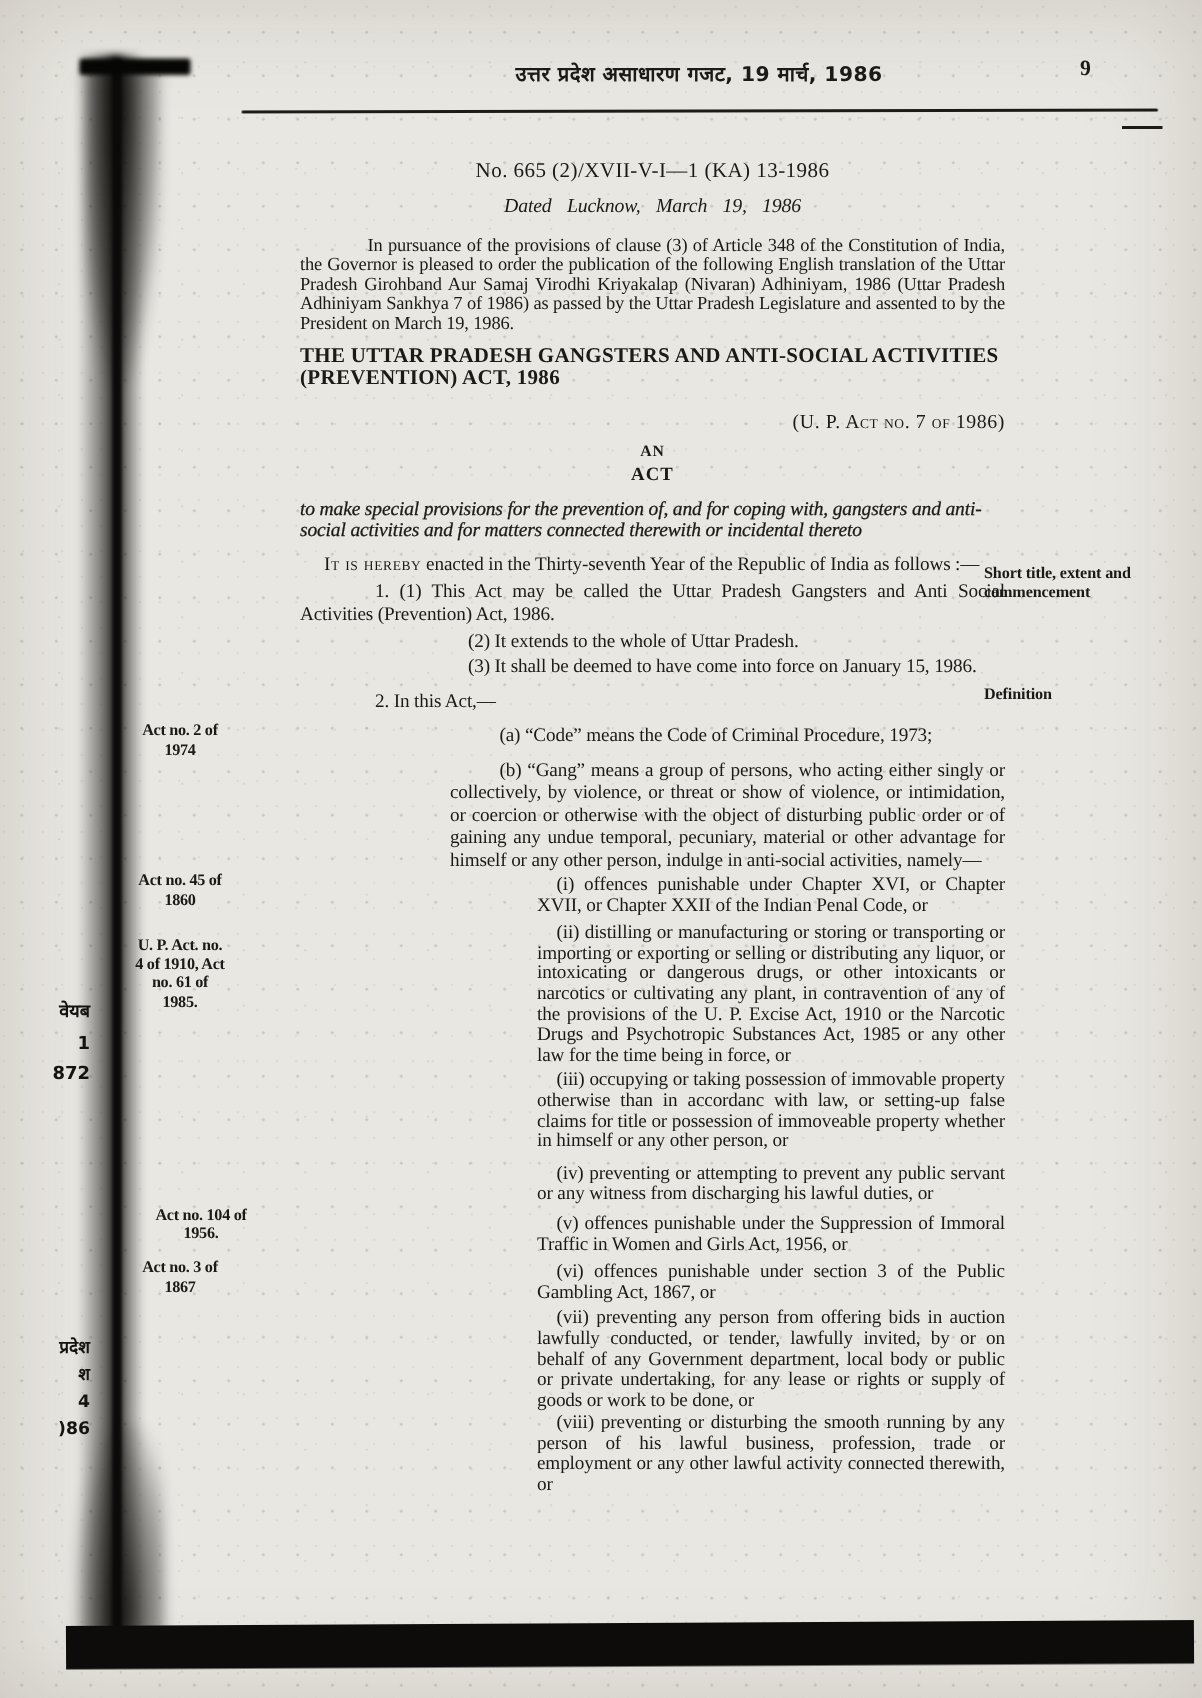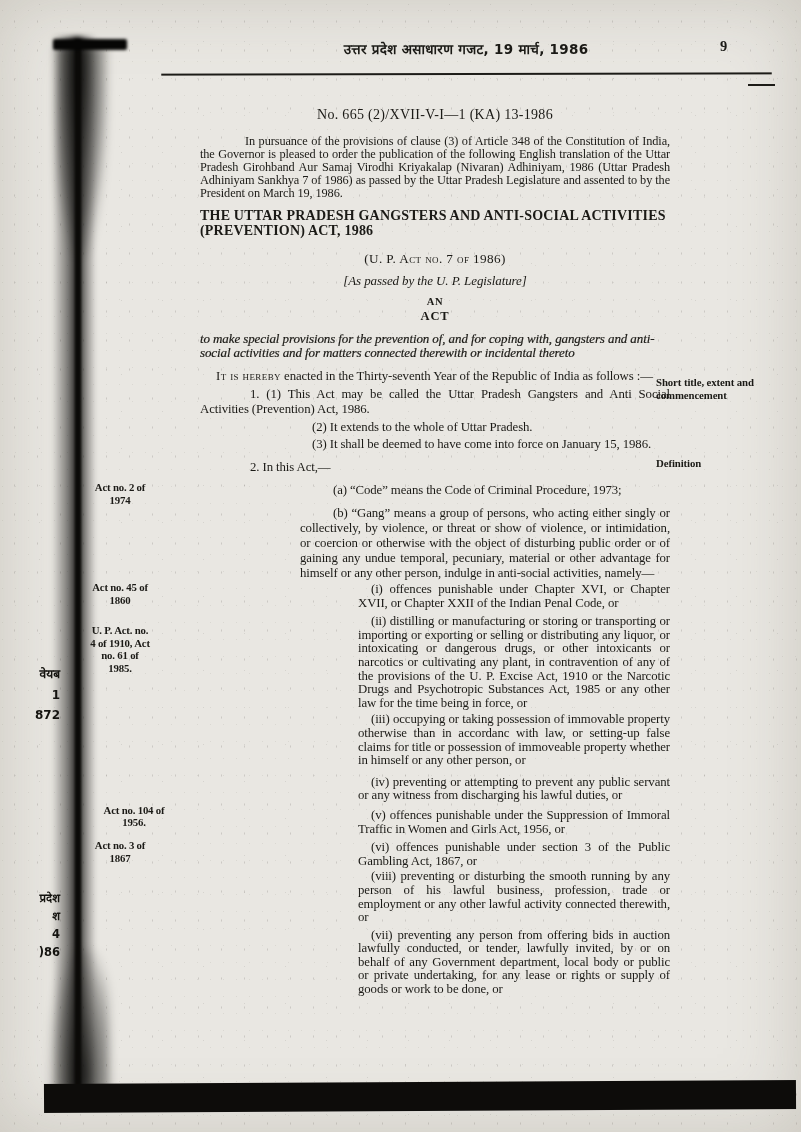--- a/index.html
+++ b/index.html
@@ -43,21 +43,21 @@
   .page-number    { position:absolute; left:720px; top:38px; font-size:14.5px; font-weight:bold; }
   
   .col { position:absolute; left:200px; top:84px; width:470px; font-size:12.8px;
          letter-spacing:-0.1px; }
   .no-line    { text-align:center; font-size:14px; letter-spacing:.3px;margin-top:23px; }
   .dated-line { text-align:center; font-style:italic; margin-top:6px; word-spacing:7px; font-size:13.2px; }
   .pursuance  { margin-top:12px; text-align:justify; text-indent:45px;
                 font-size:12.3px; line-height:12.9px; }
   .act-title  { text-align:left; font-weight:bold; margin-top:8px; font-size:14px;
                 line-height:15.5px; letter-spacing:.2px; }
-  .actno-line { text-align:center; margin-top:12px; font-variant:small-caps; font-size:13.2px; letter-spacing:.4px; }
+  .actno-line { text-align:right; margin-top:12px; font-variant:small-caps; font-size:13.2px; letter-spacing:.4px; }
   .passed-line{ text-align:center; font-style:italic; margin-top:6px; font-size:13px; }
   .an-label   { text-align:center; margin-top:7px; font-size:10.5px; font-weight:bold; letter-spacing:.6px; }
   .act-label  { text-align:center; margin-top:2px; font-size:12.5px; font-weight:bold; letter-spacing:.8px; }
   .preamble   { text-align:left; font-style:italic; margin-top:8px; font-size:13px;
                 line-height:14px; font-weight:normal; -webkit-text-stroke:.2px; }
   .enacting   { margin-top:8px; line-height:16px; text-indent:16px; text-align:justify; }
   .lead-caps  { font-variant:small-caps; letter-spacing:.4px; }
   p { margin:0; position:relative; text-align:justify; }
   .p-sec     { text-indent:50px; line-height:15.5px; margin-top:3px; }
   .p-sec2    { text-indent:50px; line-height:15.5px; margin-top:7px; }
@@ -103,29 +103,29 @@
     <div>4</div>
     <div>)86</div>
   </div>
 
   <div class="gazette-header">उत्तर प्रदेश असाधारण गजट, 19 मार्च, 1986</div>
   <div class="page-number">9</div>
 
   <div class="col">
 
     <div class="no-line">No. 665 (2)/XVII-V-I—1 (KA) 13-1986</div>
+    <div class="dated-line">Dated Lucknow, March 19, 1986</div>
     <p class="pursuance">In pursuance of the provisions of clause (3) of Article 348 of the Constitution of India, the Governor is pleased to order the  publication of the following English translation of the Uttar Pradesh Girohband Aur Samaj Virodhi Kriyakalap (Nivaran) Adhiniyam, 1986  (Uttar Pradesh Adhiniyam Sankhya 7 of 1986) as passed by the  Uttar Pradesh Legislature and assented to by the President on March 19, 1986.</p>
 
     <div class="act-title">
       <div>THE UTTAR PRADESH GANGSTERS AND ANTI-SOCIAL ACTIVITIES</div>
       <div>(PREVENTION) ACT, 1986</div>
     </div>
 
     <div class="actno-line">(U. P. Act no. 7 of 1986)</div>
-    <div class="passed-line">[As passed by the U. P. Legislature]</div>
     <div class="an-label">AN</div>
     <div class="act-label">ACT</div>
     <p class="preamble">to make special provisions for the prevention of, and for coping with, gangsters and anti-social activities and for matters connected therewith or incidental thereto</p>
 
     <p class="enacting">
       <span class="lead-caps">It is hereby</span>
       <span>enacted in the Thirty-seventh Year of the Republic of India as follows :—</span>
     </p>
 
     <p class="p-sec">
@@ -176,22 +176,22 @@
     <p class="p-subitem mt6">
       <span>(v) offences  punishable  under  the  Suppression  of  Immoral Traffic in Women and Girls Act, 1956, or</span>
       <span class="note-left" style="top:-5px; width:64px;padding-left:12px;">Act no. 104 of 1956.</span>
     </p>
 
     <p class="p-subitem mt5">
       <span>(vi) offences punishable under section 3 of the Public Gambling Act, 1867, or</span>
       <span class="note-left" style="top:-2px;">Act no. 3 of 1867</span>
     </p>
 
+    <p class="p-subitem mt4">
+      <span>(vii) preventing any  person from offering bids in auction lawfully conducted, or tender, lawfully invited, by or  on  behalf of any Government department,  local  body or  public  or  private undertaking, for any lease or rights or supply of goods or  work to be done, or</span>
+    </p>
+
     <p class="p-subitem mt2">
       <span>(viii) preventing or disturbing  the  smooth  running  by   any person of his lawful  business,  profession,  trade or employment or any other lawful activity connected therewith, or</span>
-    </p>
-
-    <p class="p-subitem mt4">
-      <span>(vii) preventing any  person from offering bids in auction lawfully conducted, or tender, lawfully invited, by or  on  behalf of any Government department,  local  body or  public  or  private undertaking, for any lease or rights or supply of goods or  work to be done, or</span>
     </p>
 
   </div>
 </div>
 
 </body></html>

